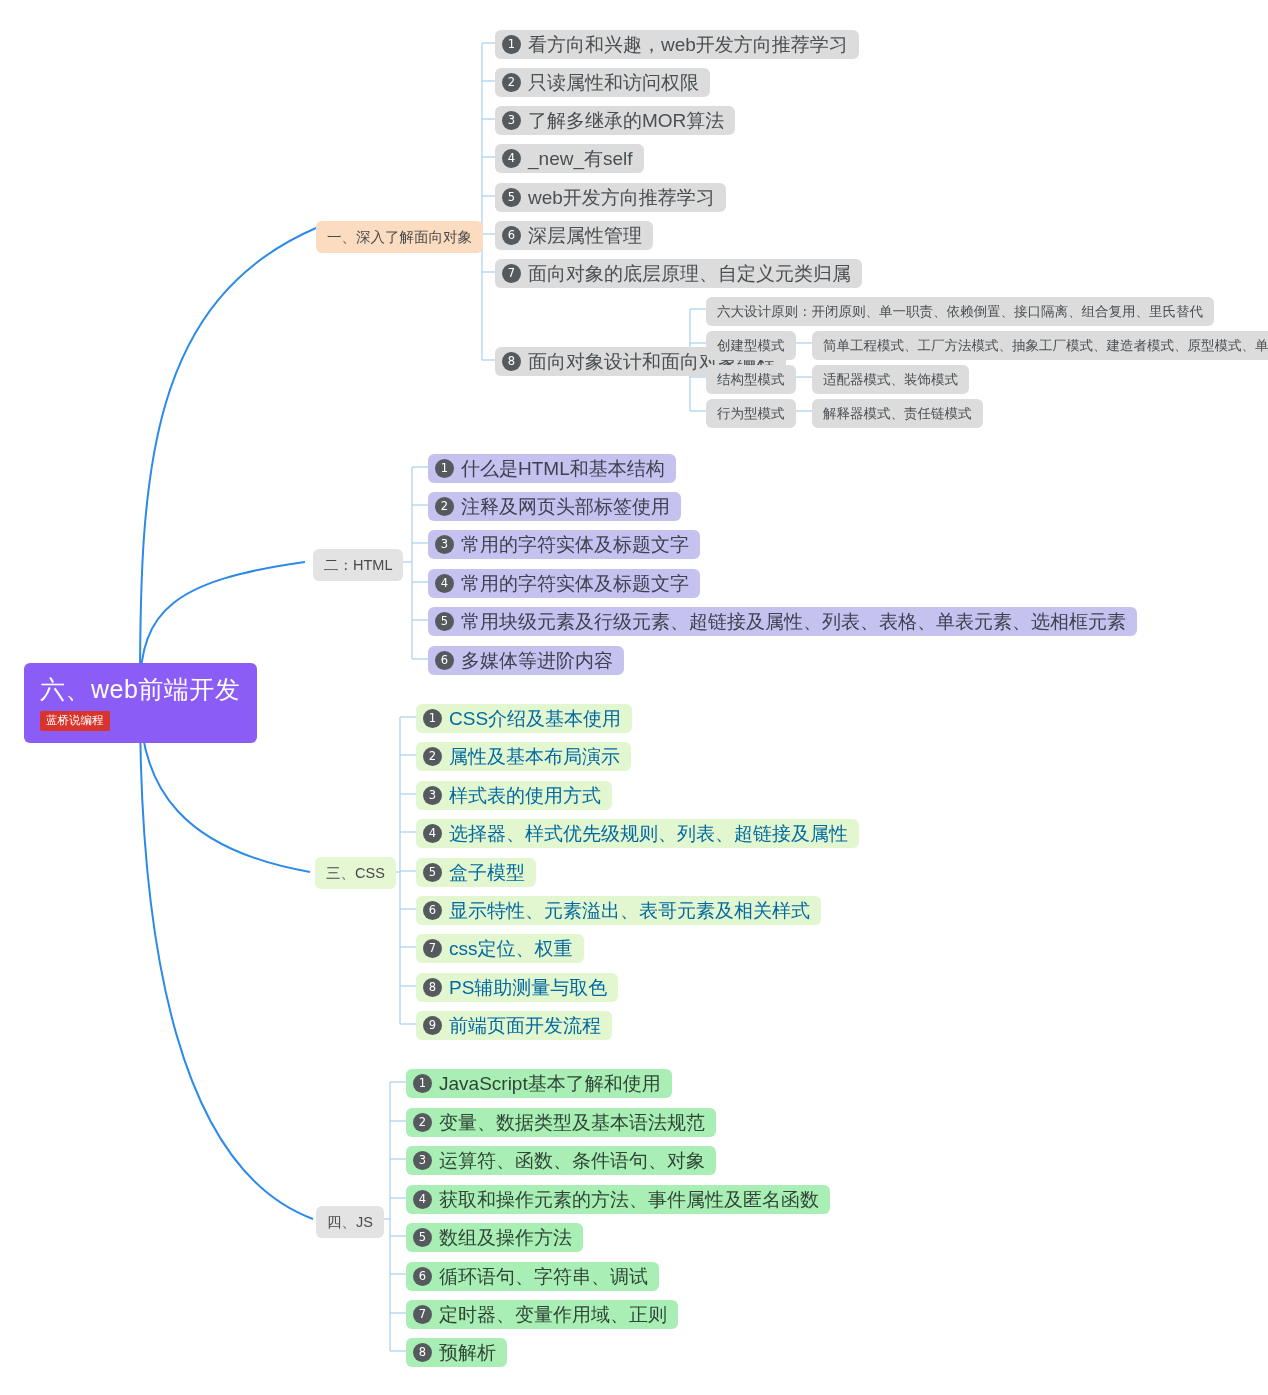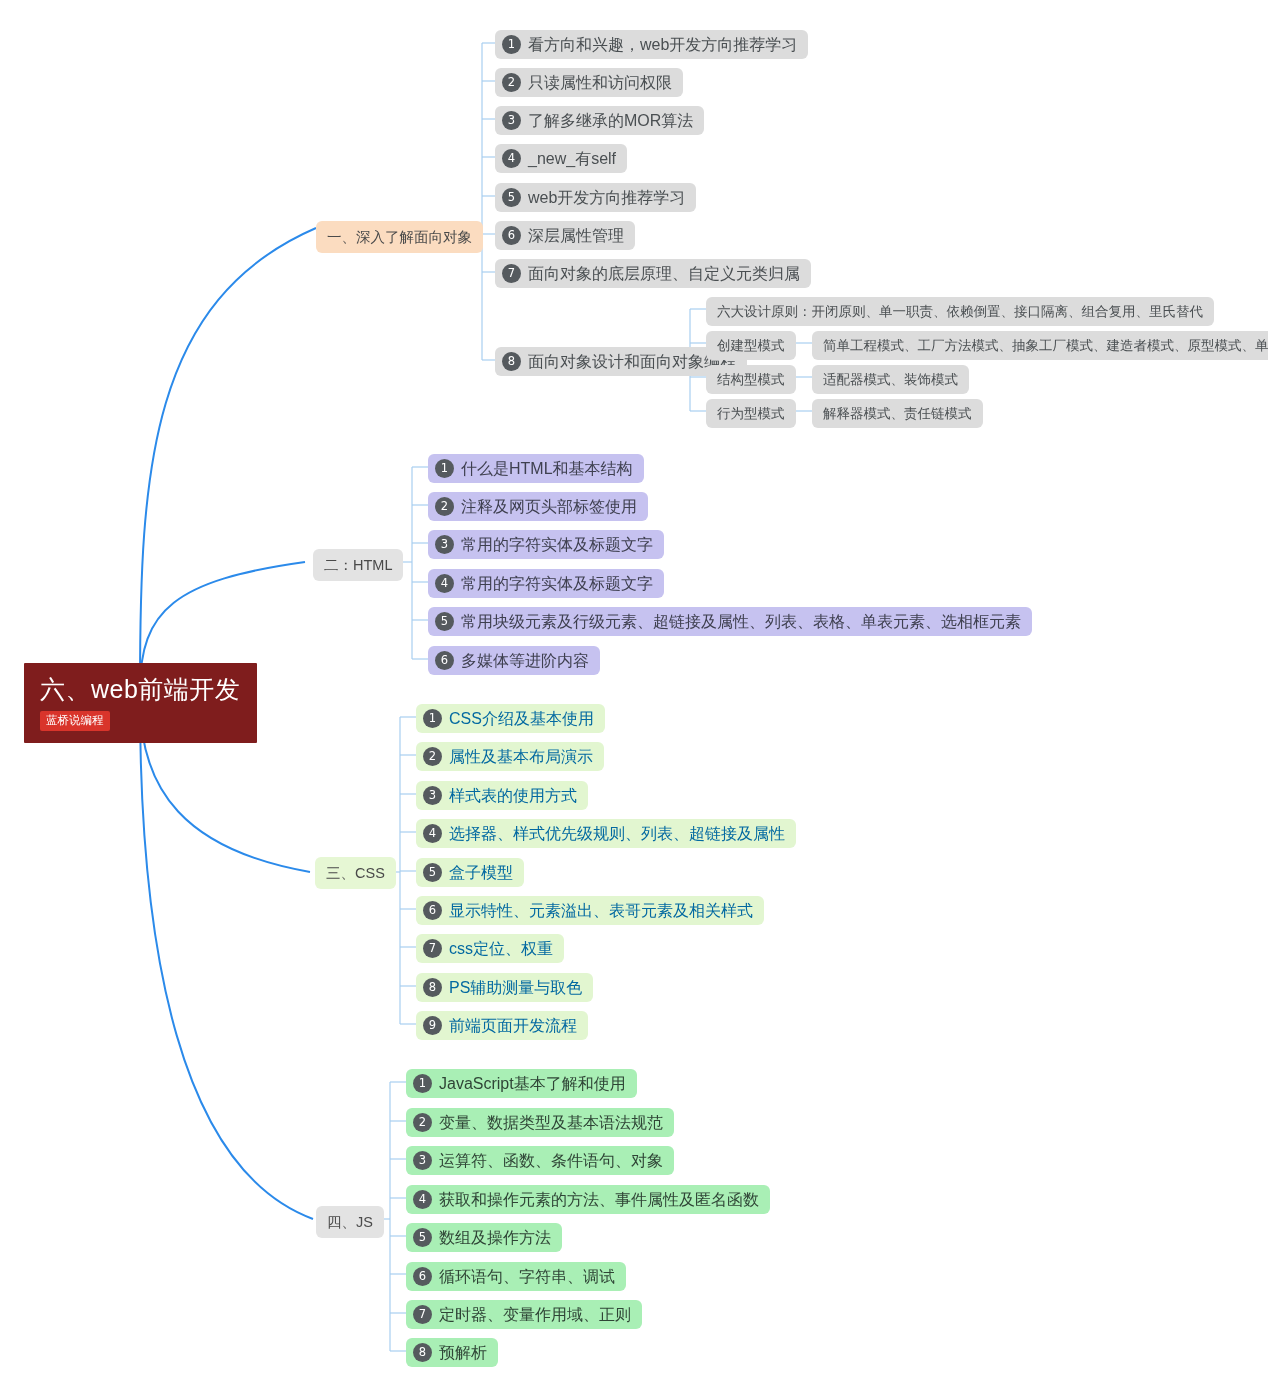--- a/index.html
+++ b/index.html
@@ -6,22 +6,22 @@
   body{
     font-family:"Liberation Sans","DejaVu Sans",sans-serif;
     -webkit-font-smoothing:antialiased;
   }
   #canvas{position:relative;width:1268px;height:1395px;overflow:hidden;background:#fff;}
   #links{position:absolute;left:0;top:0;width:1268px;height:1395px;pointer-events:none;}
 
   
   .root-node{
     position:absolute;
-    background:#7f1d1d;
-    border-radius:1px;
+    background:#8b5cf6;
+    border-radius:6px;
     padding:10px 16px 12px 16px;
     box-sizing:border-box;
   }
   .root-title{
     color:#ffffff;
     font-size:25px;
     line-height:32px;
     letter-spacing:.5px;
     white-space:nowrap;
   }
@@ -68,21 +68,21 @@
     border-radius:50%;
     background:#555a5e;
     color:#fff;
     font-size:11.5px;
     line-height:19px;
     text-align:center;
     margin-right:7px;
     font-family:"DejaVu Sans",sans-serif;
   }
   .node .txt{
-    font-size:16px;
+    font-size:19px;
     line-height:19px;
     color:#3f4447;
   }
   .node.gray{background:#dcdcdc;}
   .node.gray .txt{color:#4a4f52;}
   .node.purple{background:#c6c2f0;}
   .node.purple .txt{color:#3f4050;text-align:right;}
   .node.lightgreen{background:#e2f6d0;}
   .node.lightgreen .txt{color:#0369a1;}
   .node.mint{background:#a9efb5;}

